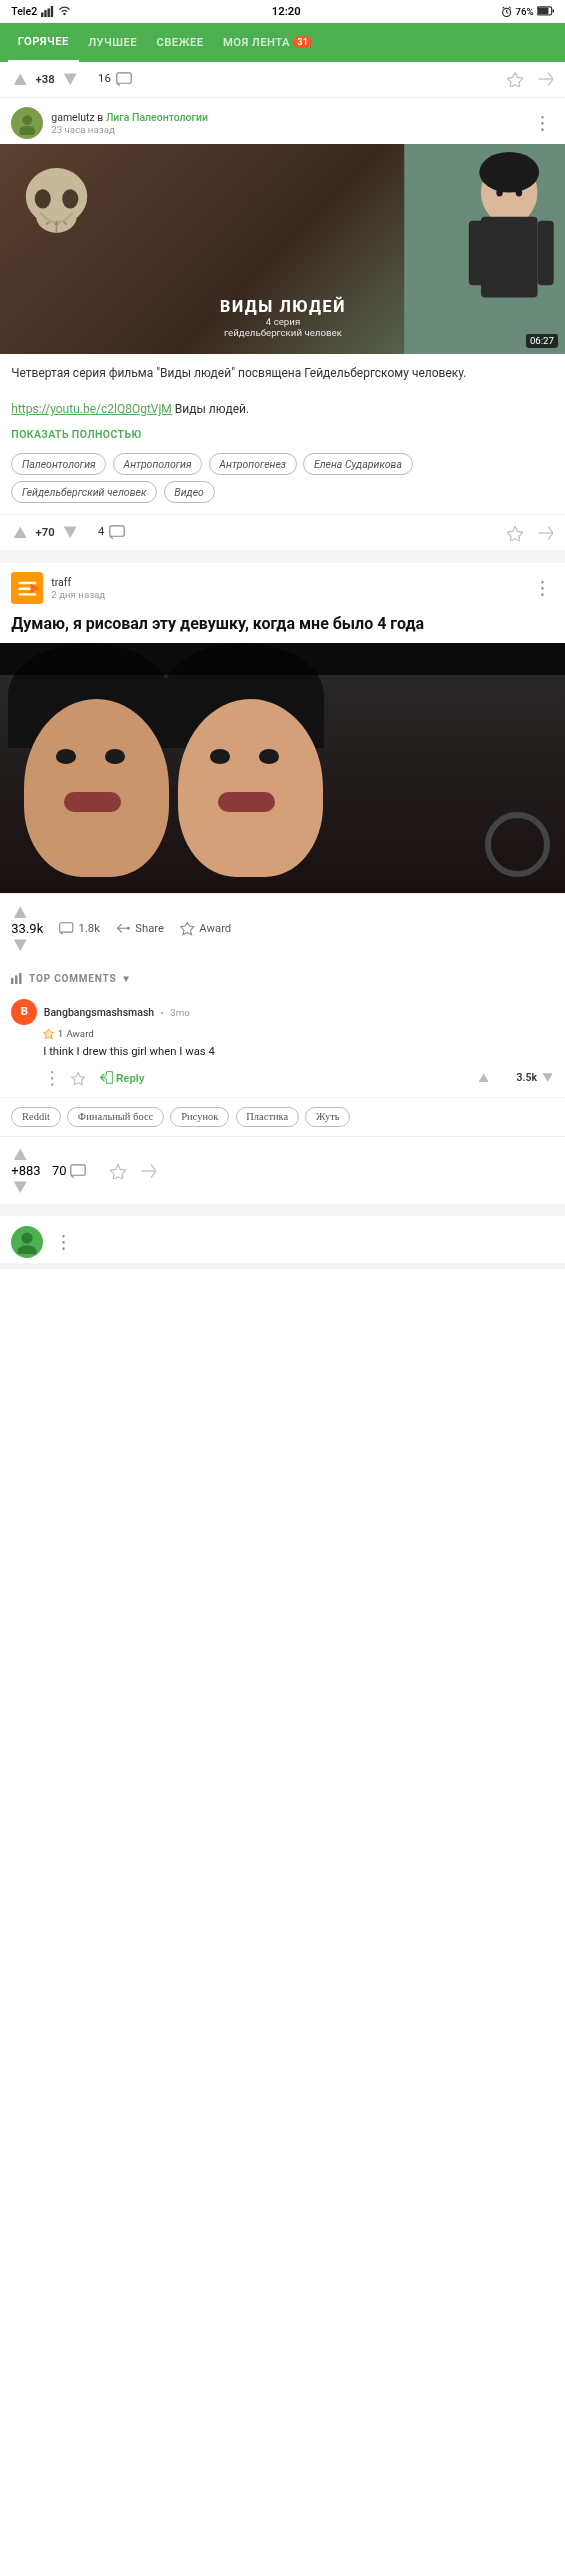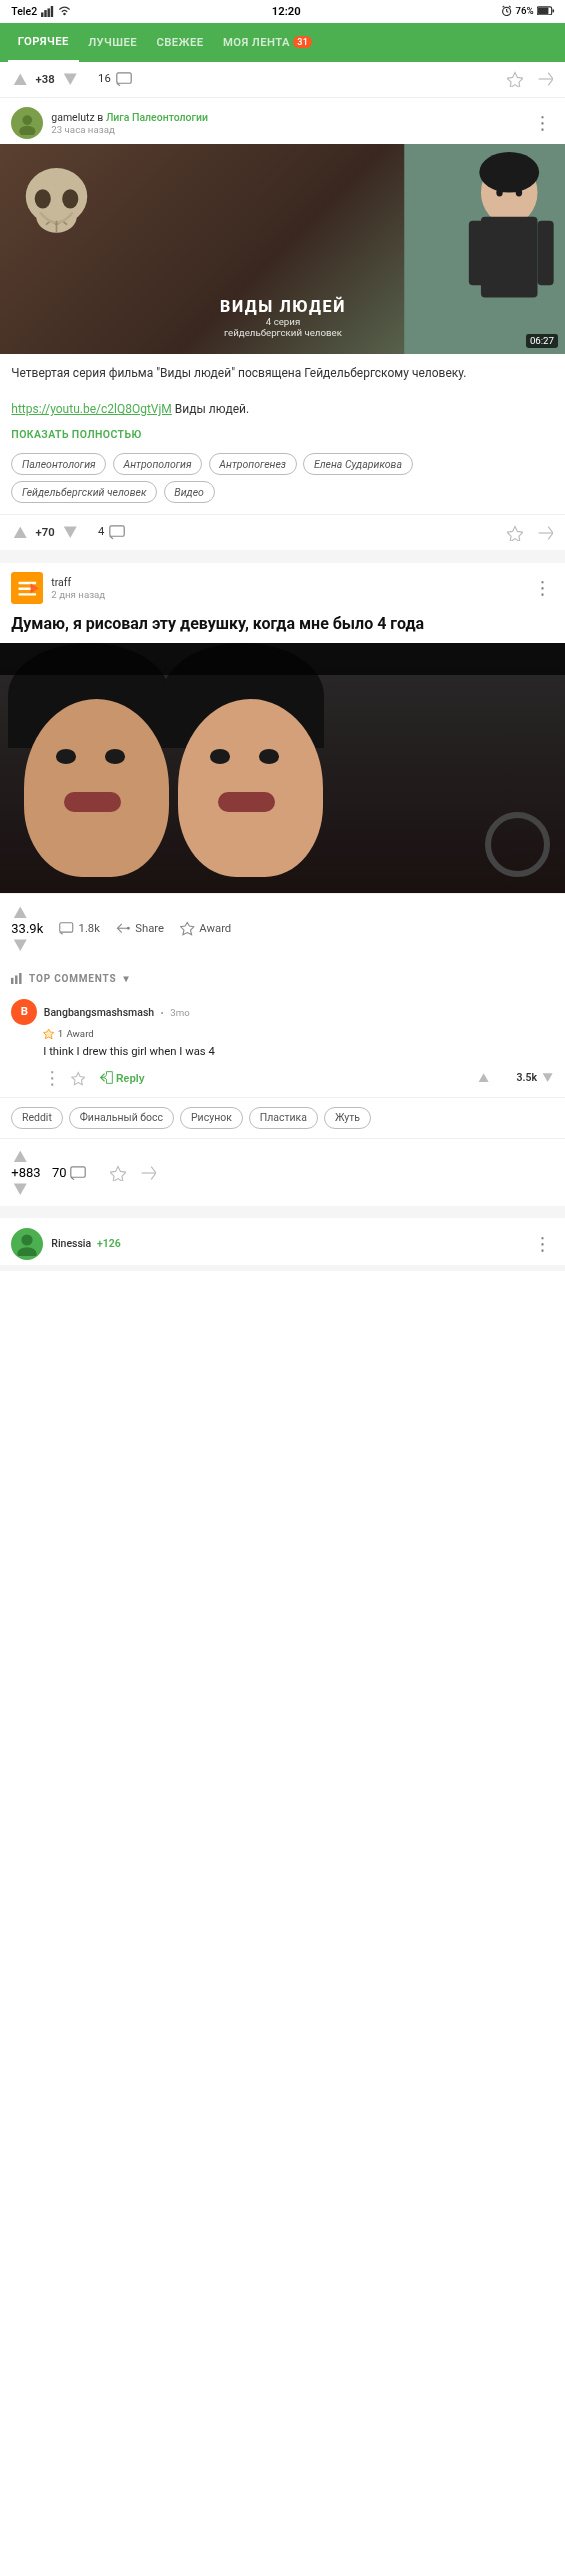--- a/index.html
+++ b/index.html
@@ -4,21 +4,21 @@
   <meta name="viewport" content="width=700">
   <style>
     * { box-sizing: border-box; margin: 0; padding: 0; }
     body { font-family: 'Roboto', Arial, sans-serif; background: #fff; width: 566px; overflow-x: hidden; }
 
     
     .status-bar {
       background: #fff;
       display: flex;
       justify-content: space-between;
-      align-items: flex-start;
+      align-items: center;
       padding: 4.8px 11.3px;
       font-size: 10.5px;
       font-weight: 500;
     }
     .status-left { display: flex; align-items: center; gap: 4px; }
     .status-right { display: flex; align-items: center; gap: 3px; font-size: 10.5px; }
 
     
     .top-nav {
       background: #4caf50;
@@ -326,20 +326,21 @@
       margin-left: auto;
     }
     .comment-vote-count { font-size: 10.5px; color: #333; font-weight: 600; margin-left: 22px; }
 
     
     .tag-row {
       display: flex;
       flex-wrap: wrap;
       gap: 6.5px;
       padding: 9.7px 11.3px;
+      font-family: Liberation Serif, serif;
     }
 
     
     .bottom-action-bar {
       display: flex;
       align-items: center;
       padding: 8px 11.3px;
       gap: 11.3px;
       border-top: 0.8px solid #eee;
     }
@@ -788,22 +789,16 @@
 <div class="divider"></div>
 
 <div class="post-card">
   <div class="last-post-header">
     <div class="green-circle-avatar">
       <svg width="24" height="24" viewBox="0 0 30 30">
         <circle cx="15" cy="10" r="7" fill="#2e7d32"></circle>
         <ellipse cx="15" cy="27" rx="12" ry="8" fill="#2e7d32"></ellipse>
       </svg>
     </div>
-    <div class="post-meta">
-      <div class="post-author">
-        <span style="font-weight:500;">Rinessia</span>
-        <span style="color:#4caf50;font-weight:600;margin-left:3.2px;font-size:10.5px;">+126</span>
-      </div>
-    </div>
     <button class="more-btn">⋮</button>
   </div>
 </div>
 
 
 </body></html>

